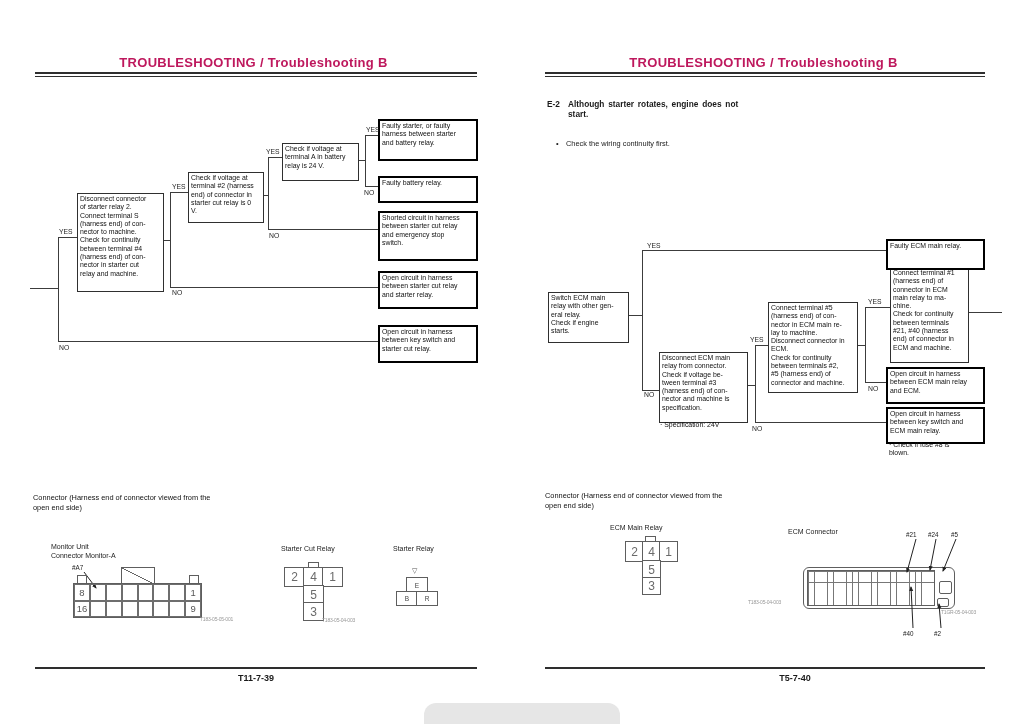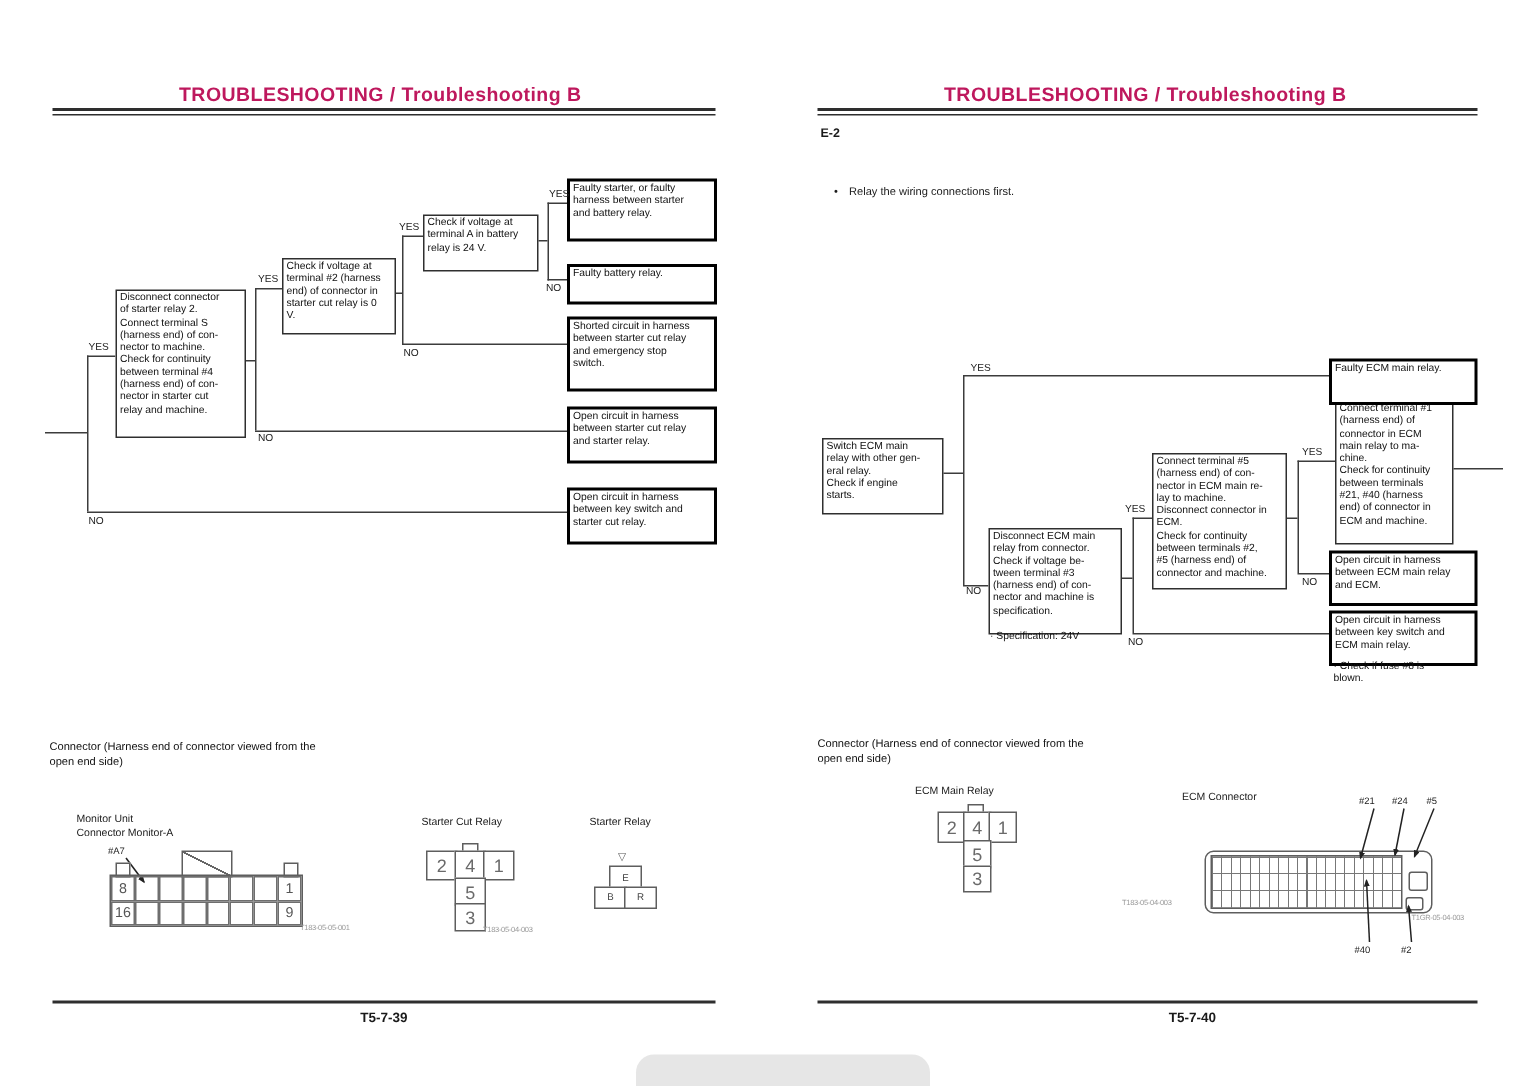--- a/index.html
+++ b/index.html
@@ -1,18 +1,18 @@
 <!DOCTYPE html>
 <html><head>
 <meta charset="utf-8">
 <style>
   html,body{margin:0;padding:0;background:#e8e8e8;}
   #page{position:relative;width:1019px;height:724px;background:#ffffff;
         font-family:"Liberation Sans",sans-serif;color:#1a1a1a;overflow:hidden;}
-  .abs{position:absolute;}
+  .abs{position:absolute;margin-top:16px;}
   .hl{position:absolute;height:1px;background:#3c3c3c;}
   .vl{position:absolute;width:1px;background:#3c3c3c;}
   .hdr{position:absolute;font-weight:bold;font-size:13px;letter-spacing:.3px;text-align:center;color:#be185d;}
   .rule{position:absolute;border-top:2.5px solid #2e2e2e;border-bottom:1px solid #2e2e2e;height:2px;}
   .frule{position:absolute;height:1.5px;background:#2e2e2e;}
   .pnum{position:absolute;font-weight:bold;font-size:9px;text-align:center;width:100px;}
   .fbox{position:absolute;background:#fff;border:1px solid #2f2f2f;font-size:6.9px;
         line-height:1.2;padding:1px 2px;white-space:pre-line;color:#101010;}
   .fbox.res{border:2.4px solid #000;}
   .lbl{position:absolute;font-size:6.8px;color:#1d1d1d;}
@@ -61,30 +61,32 @@
   .tri{position:absolute;font-size:7px;color:#555;}
 </style>
 </head>
 <body>
 
 <div id="page">
 
   <div class="hdr" style="left:30px;top:55px;width:447px;">TROUBLESHOOTING / Troubleshooting B</div>
   <div class="rule" style="left:35px;top:72px;width:442px;"></div>
   <div class="frule" style="left:35px;top:667px;width:442px;"></div>
-  <div class="pnum" style="left:206px;top:673px;">T5-7-39</div>
+  <div class="pnum" style="left:206px;top:673px;">T11-7-39</div>
 
   <div class="hdr" style="left:542px;top:55px;width:443px;">TROUBLESHOOTING / Troubleshooting B</div>
   <div class="rule" style="left:545px;top:72px;width:440px;"></div>
   <div class="frule" style="left:545px;top:667px;width:440px;"></div>
   <div class="pnum" style="left:745px;top:673px;">T5-7-40</div>
 
   <div class="abs" style="left:547px;top:83px;font-size:8.3px;font-weight:bold;">E-2</div>
+  <div class="abs" style="left:568px;top:83px;width:200px;font-size:8.3px;font-weight:bold;white-space:pre-line;line-height:1.25;word-spacing:1.5px;">Although starter rotates, engine does not
+start.</div>
   <div class="abs" style="left:556px;top:123px;font-size:7.4px;">•</div>
-  <div class="abs" style="left:566px;top:123px;font-size:7.4px;">Relay the wiring connections first.</div>
+  <div class="abs" style="left:566px;top:123px;font-size:7.4px;">Check the wiring continuity first.</div>
 
   <div class="hl" style="left:30px;top:288px;width:28px;"></div>
   <div class="vl" style="left:58px;top:237px;height:104px;"></div>
   <div class="hl" style="left:58px;top:237px;width:19px;"></div>
   <div class="hl" style="left:58px;top:341px;width:320px;"></div>
   <div class="hl" style="left:158px;top:240px;width:12px;"></div>
   <div class="vl" style="left:170px;top:192px;height:95px;"></div>
   <div class="hl" style="left:170px;top:192px;width:18px;"></div>
   <div class="hl" style="left:170px;top:287px;width:208px;"></div>
   <div class="hl" style="left:258px;top:195px;width:10px;"></div>

